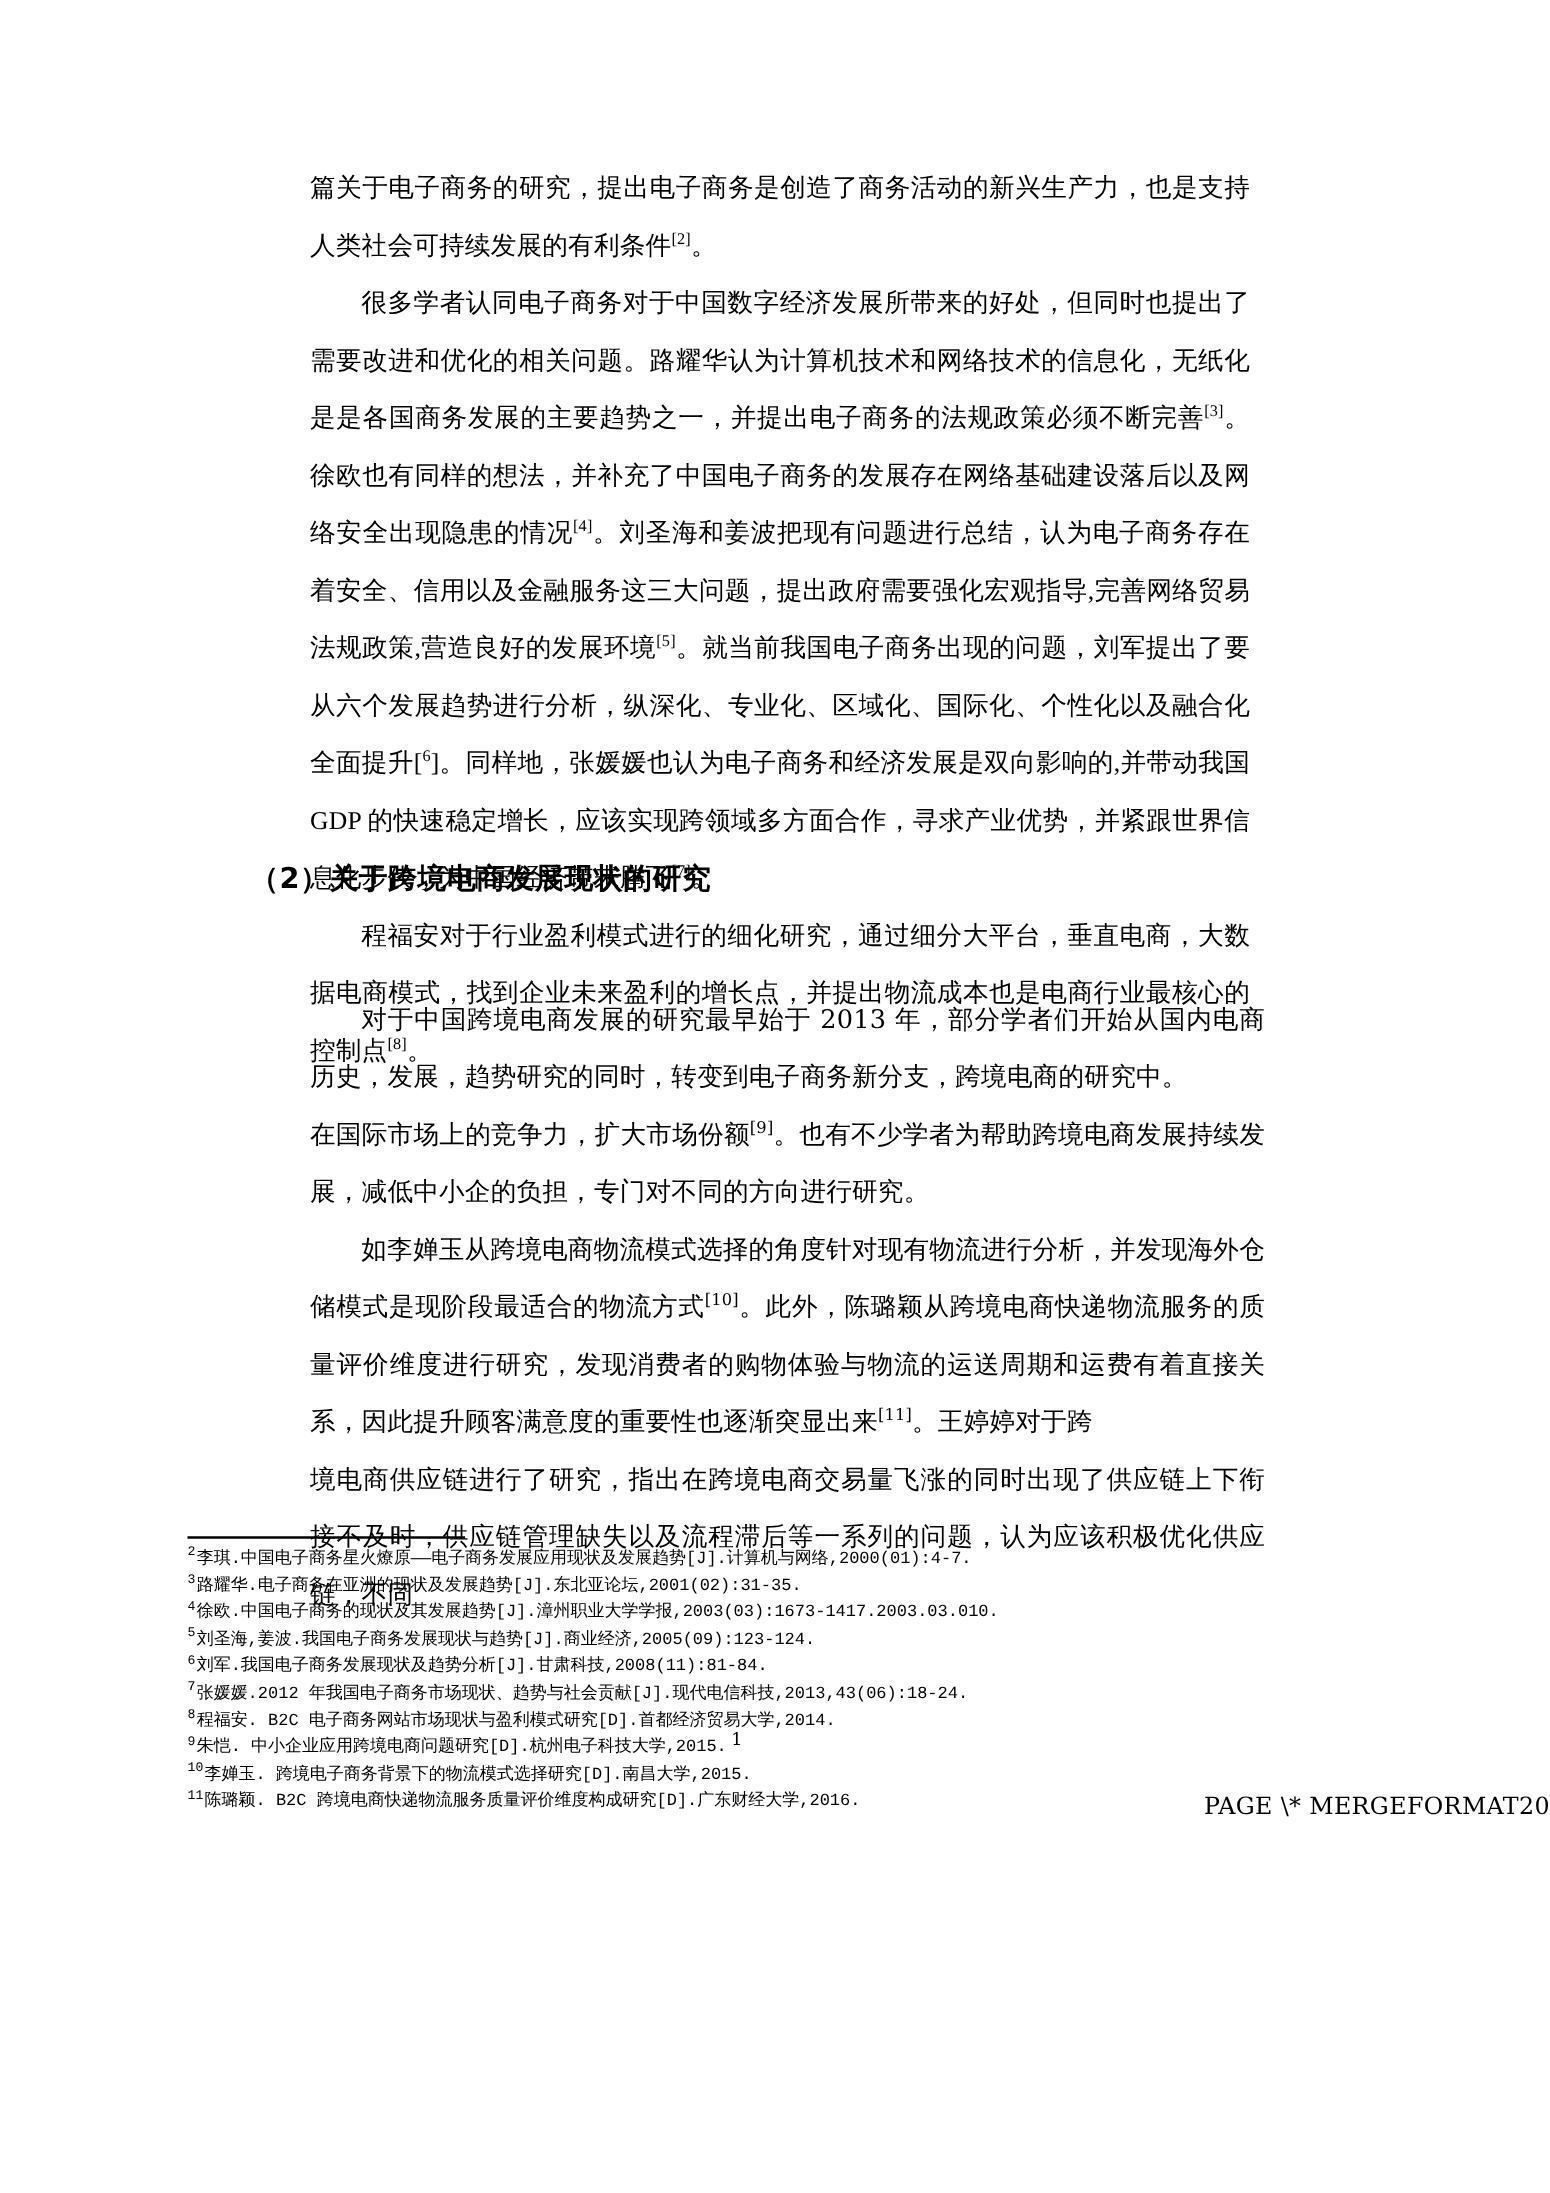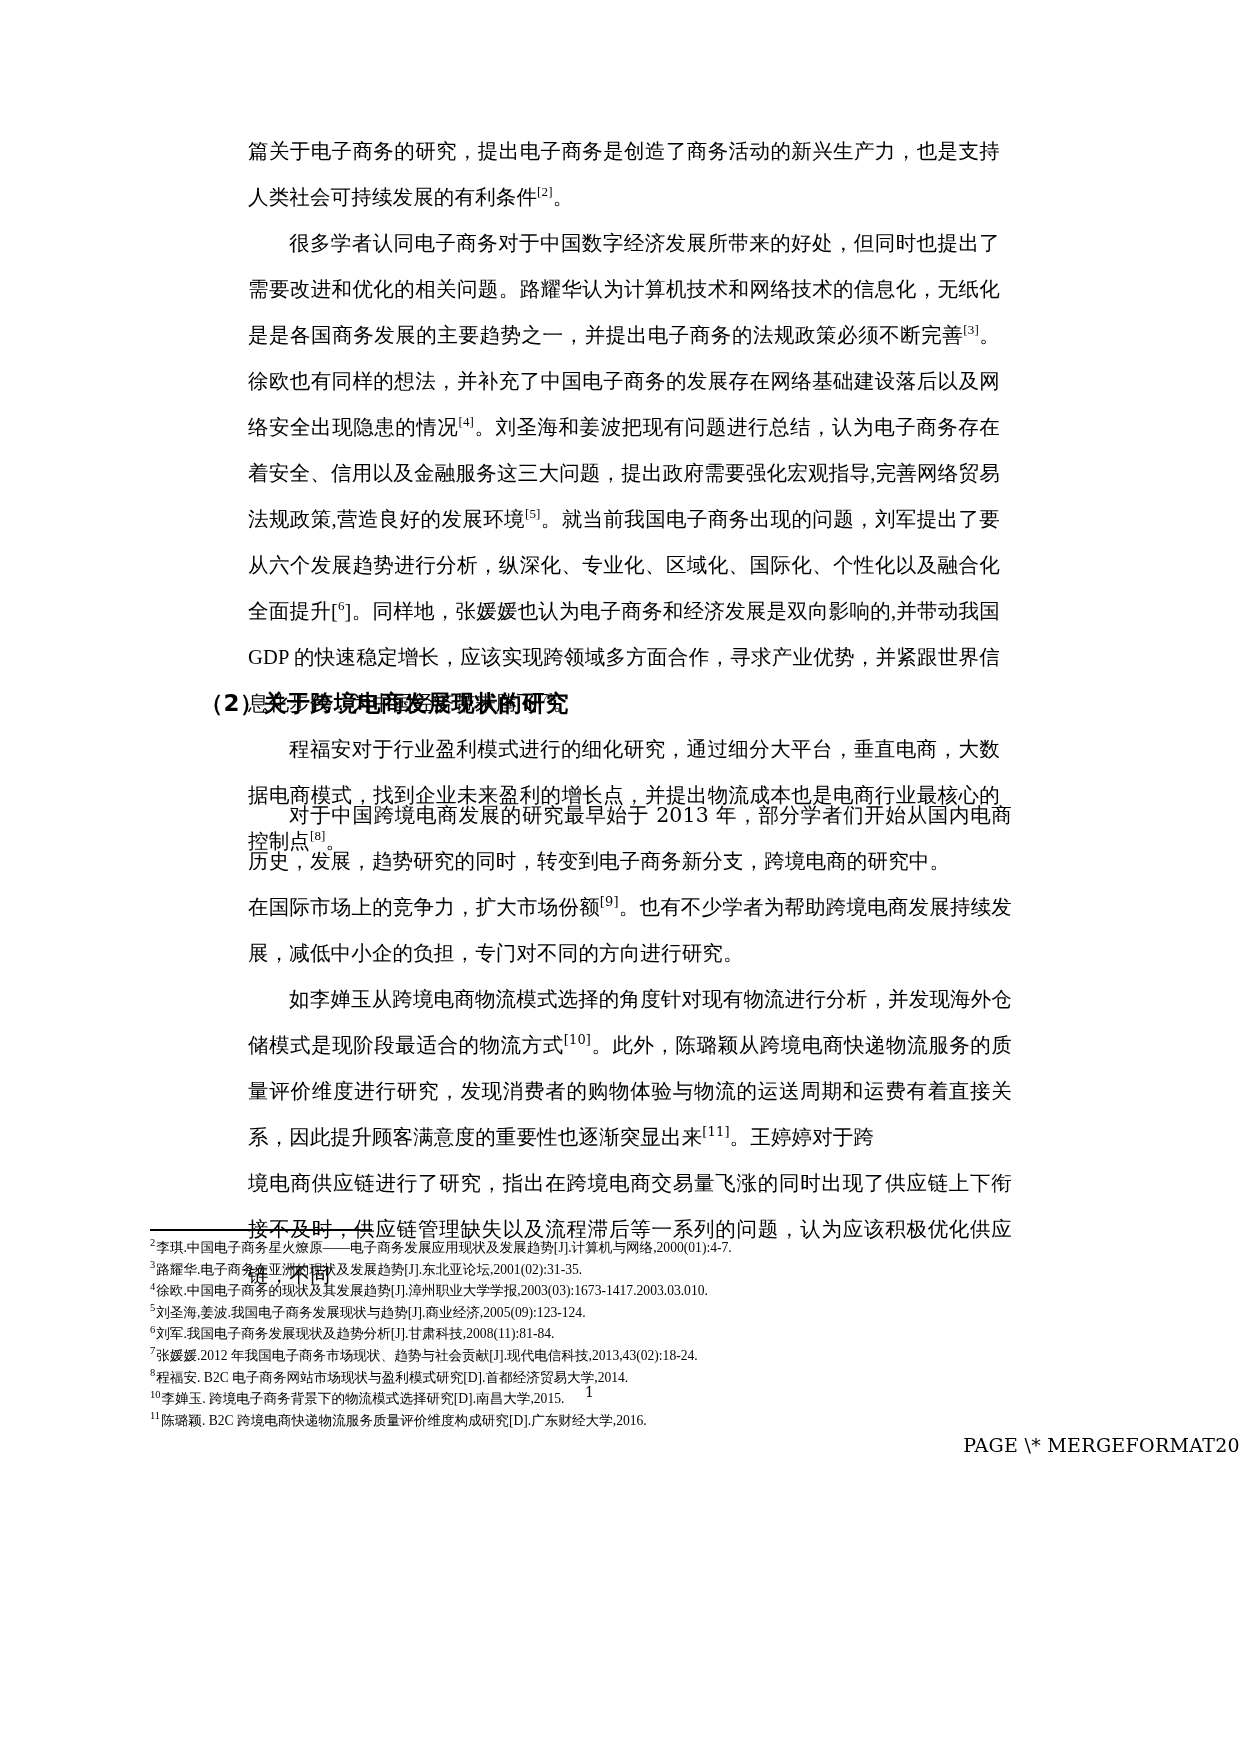--- a/index.html
+++ b/index.html
@@ -76,21 +76,21 @@
   .footnote-rule {
     width: 222px;
     height: 0;
     border-top: 2.2px solid #000;
     margin: 0 0 6px 0;
   }
   .footnote-line {
     font-size: 13.6px;
     line-height: 21.6px;
     white-space: nowrap;
-    font-family: Liberation Serif, serif;
+    font-family: Liberation Mono, monospace;
   }
   .footnote-line sup {
     font-size: 10.5px;
     vertical-align: super;
     line-height: 0;
     padding-right: 1px;
   }
   .page-number-inline {
     position: absolute;
     left: 585px;
@@ -132,22 +132,23 @@
   </div>
 
   <div class="footnote-area">
     <div class="footnote-rule"></div>
     <div id="footnote-list">
         <div class="footnote-line"><sup>2</sup><span>李琪.中国电子商务星火燎原——电子商务发展应用现状及发展趋势[J].计算机与网络,2000(01):4-7.</span></div>
         <div class="footnote-line"><sup>3</sup><span>路耀华.电子商务在亚洲的现状及发展趋势[J].东北亚论坛,2001(02):31-35.</span></div>
         <div class="footnote-line"><sup>4</sup><span>徐欧.中国电子商务的现状及其发展趋势[J].漳州职业大学学报,2003(03):1673-1417.2003.03.010.</span></div>
         <div class="footnote-line"><sup>5</sup><span>刘圣海,姜波.我国电子商务发展现状与趋势[J].商业经济,2005(09):123-124.</span></div>
         <div class="footnote-line"><sup>6</sup><span>刘军.我国电子商务发展现状及趋势分析[J].甘肃科技,2008(11):81-84.</span></div>
-        <div class="footnote-line"><sup>7</sup><span>张媛媛.2012 年我国电子商务市场现状、趋势与社会贡献[J].现代电信科技,2013,43(02):18-24.</span></div>
+        <div class="footnote-line"><sup>7</sup><span>张媛媛.2012 年我国电子商务市场现状、趋势与社会贡献[J].现代电信科技,2013,43(06):18-24.</span></div>
         <div class="footnote-line"><sup>8</sup><span>程福安. B2C 电子商务网站市场现状与盈利模式研究[D].首都经济贸易大学,2014.</span></div>
+        <div class="footnote-line"><sup>9</sup><span>朱恺. 中小企业应用跨境电商问题研究[D].杭州电子科技大学,2015.</span></div>
         <div class="footnote-line"><sup>10</sup><span>李婵玉. 跨境电子商务背景下的物流模式选择研究[D].南昌大学,2015.</span></div>
         <div class="footnote-line"><sup>11</sup><span>陈璐颖. B2C 跨境电商快递物流服务质量评价维度构成研究[D].广东财经大学,2016.</span></div>
       </div>
   </div>
 
   <div class="page-number-inline">1</div>
 
   <div class="page-field">PAGE   \* MERGEFORMAT20</div>
 
 </div>

